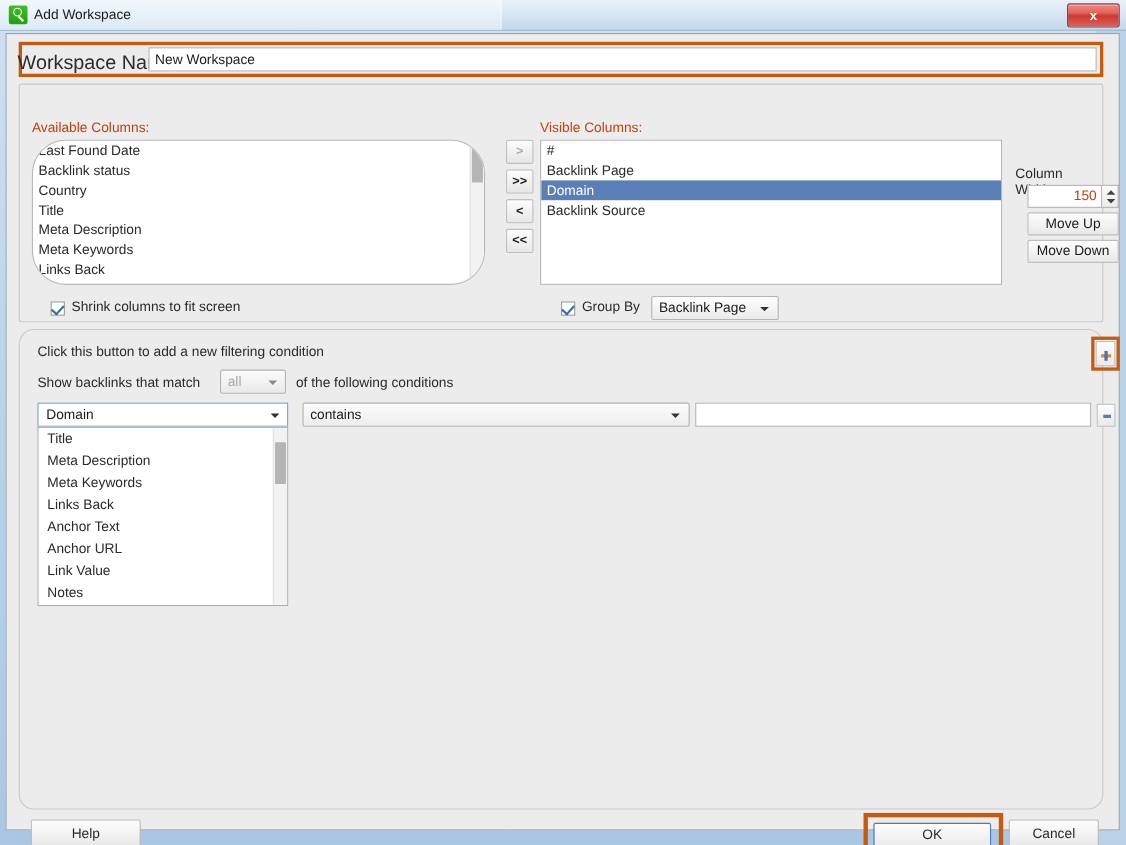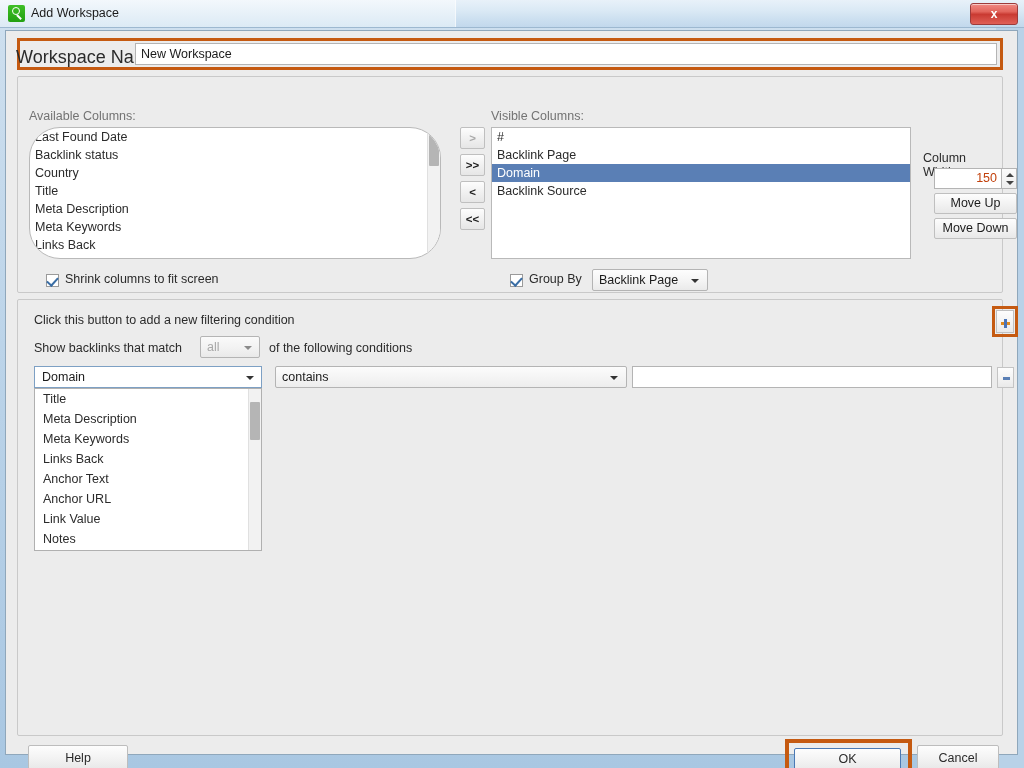--- a/index.html
+++ b/index.html
@@ -118,21 +118,21 @@
     width: 986px; height: 217px;
     background: #ececec;
     border: 1px solid #c9c9c9;
     border-radius: 2px;
     box-sizing: border-box;
   }
 
   .panel-label {
     position: absolute;
     font-size: 12.5px;
-    color: #737373;
+    color: #c2410c;
   }
   #avail-label { left: 11px; top: 32px; }
   #visible-label { left: 473px; top: 32px; }
 
   .listbox {
     position: absolute;
     background: #ffffff;
     border: 1px solid #b9b9b9;
     box-sizing: border-box;
     overflow: hidden;
@@ -281,21 +281,21 @@
     left: 574px; top: 192px; width: 116px; height: 22px; line-height: 20px;
   }
   #groupby-combo .caret { right: 8px; top: 9px; }
 
   
   #filter-panel {
     position: absolute; left: 11px; top: 268px;
     width: 986px; height: 437px;
     background: #ececec;
     border: 1px solid #c9c9c9;
-    border-radius: 2px;
+    border-radius: 14px;
     box-sizing: border-box;
   }
   #filter-hint {
     position: absolute; left: 16px; top: 13px;
     font-size: 12.5px;
   }
   #match-prefix { position: absolute; left: 16px; top: 41px; font-size: 12.5px; }
   #match-combo {
     left: 182px; top: 36px; width: 60px; height: 22px; line-height: 20px;
     color: #a8a8a8;

